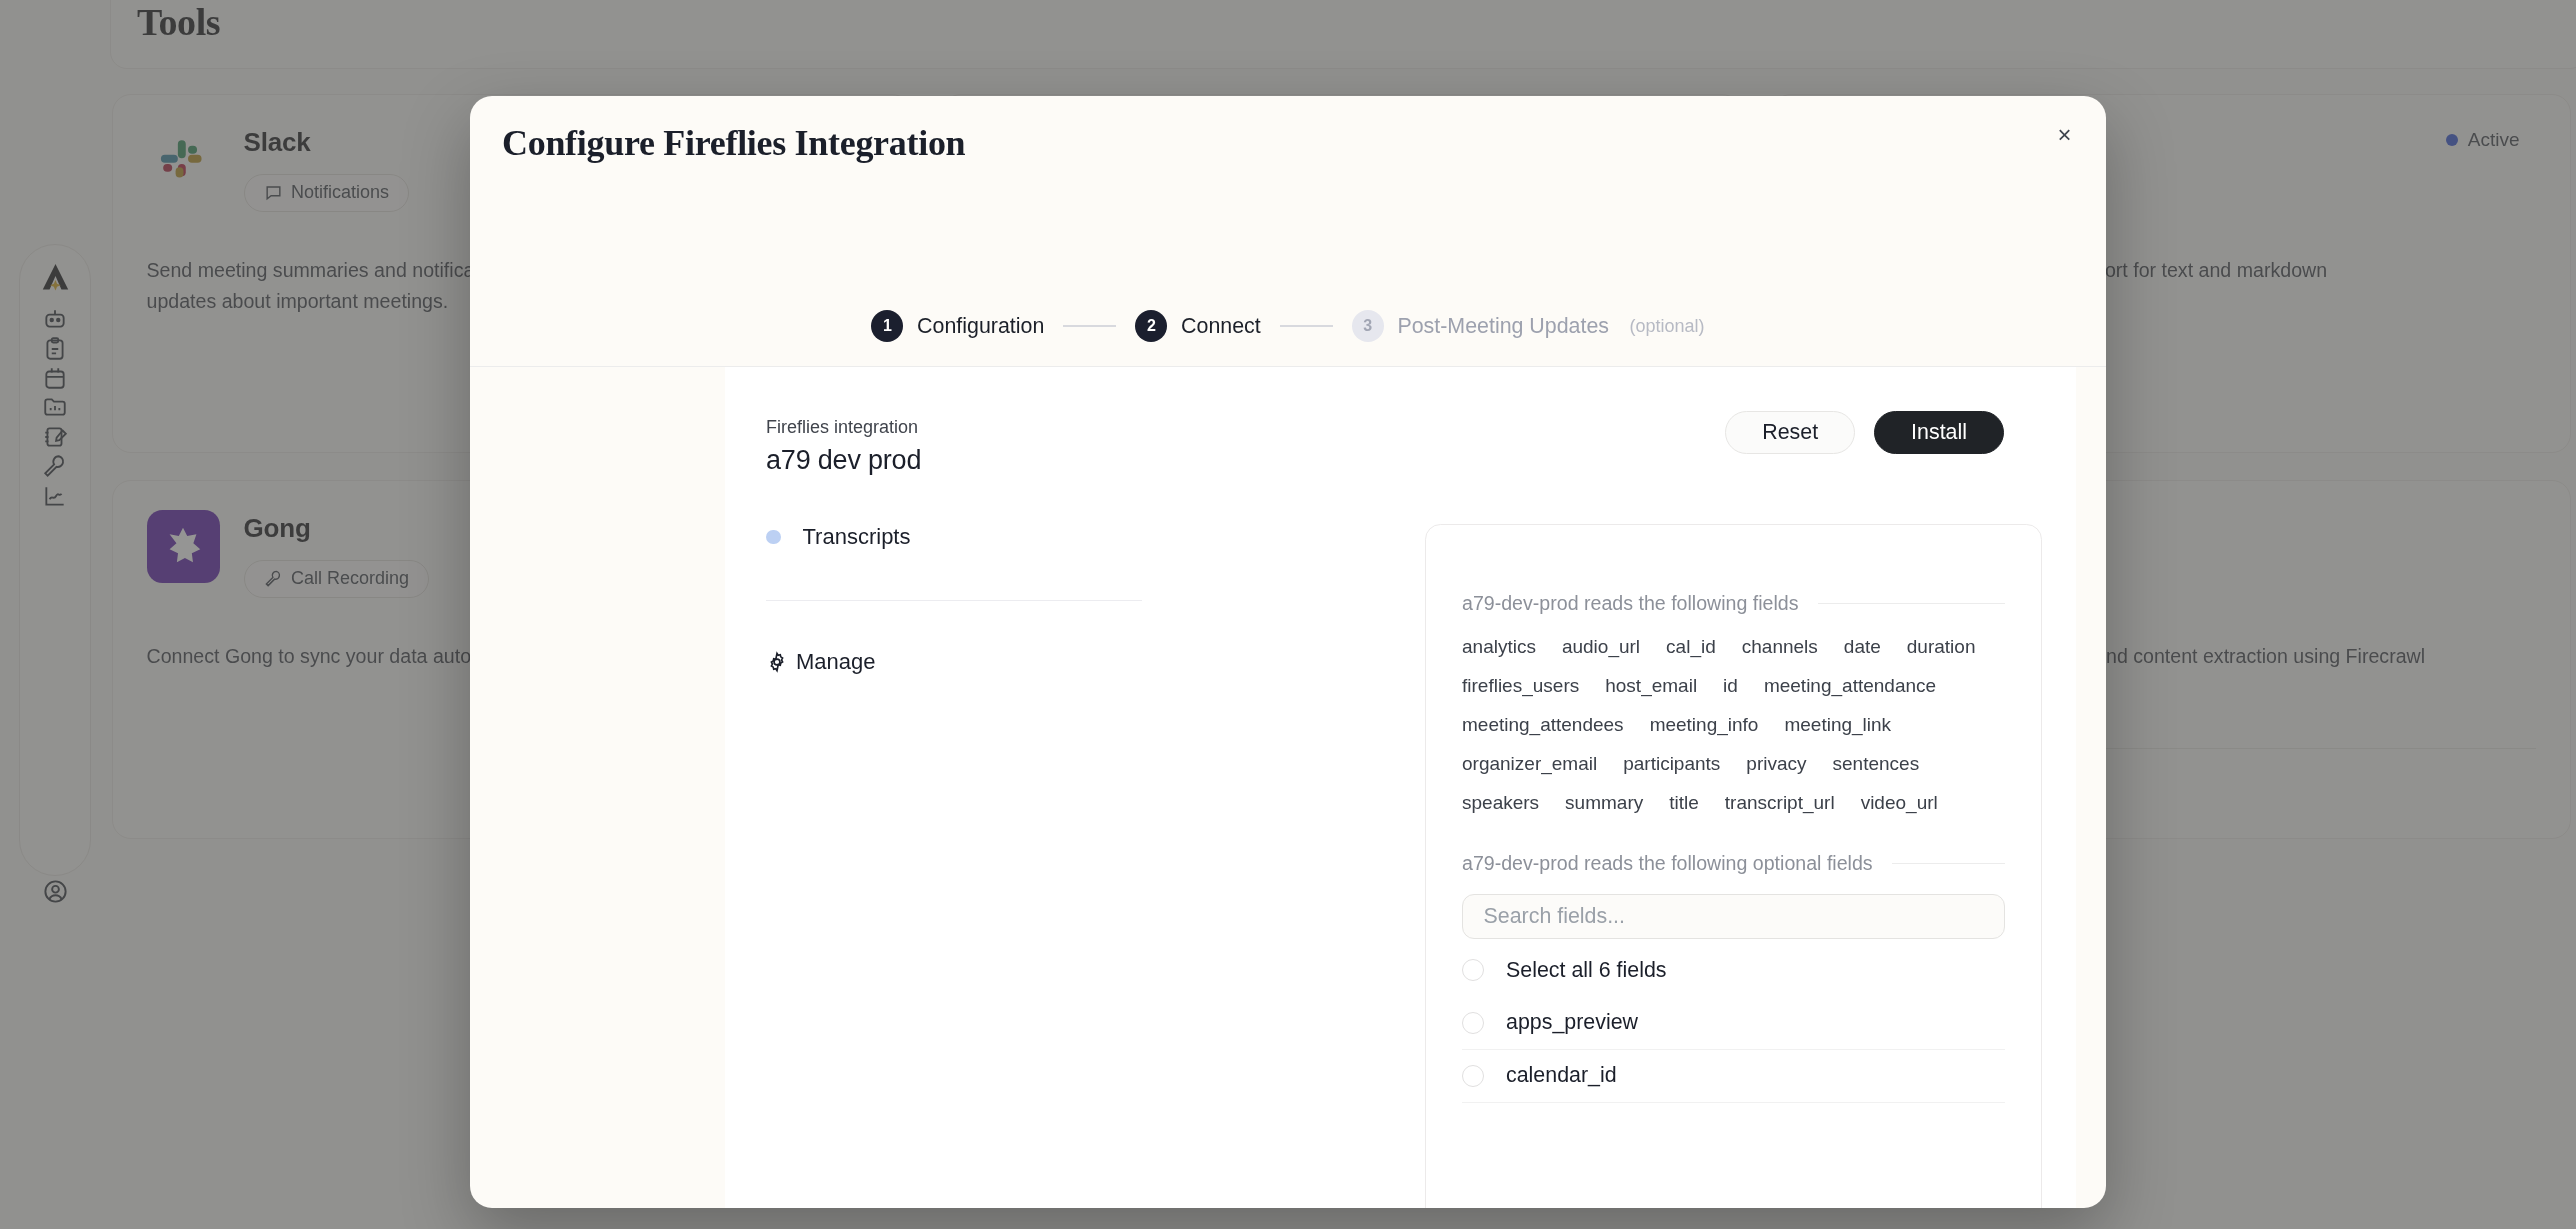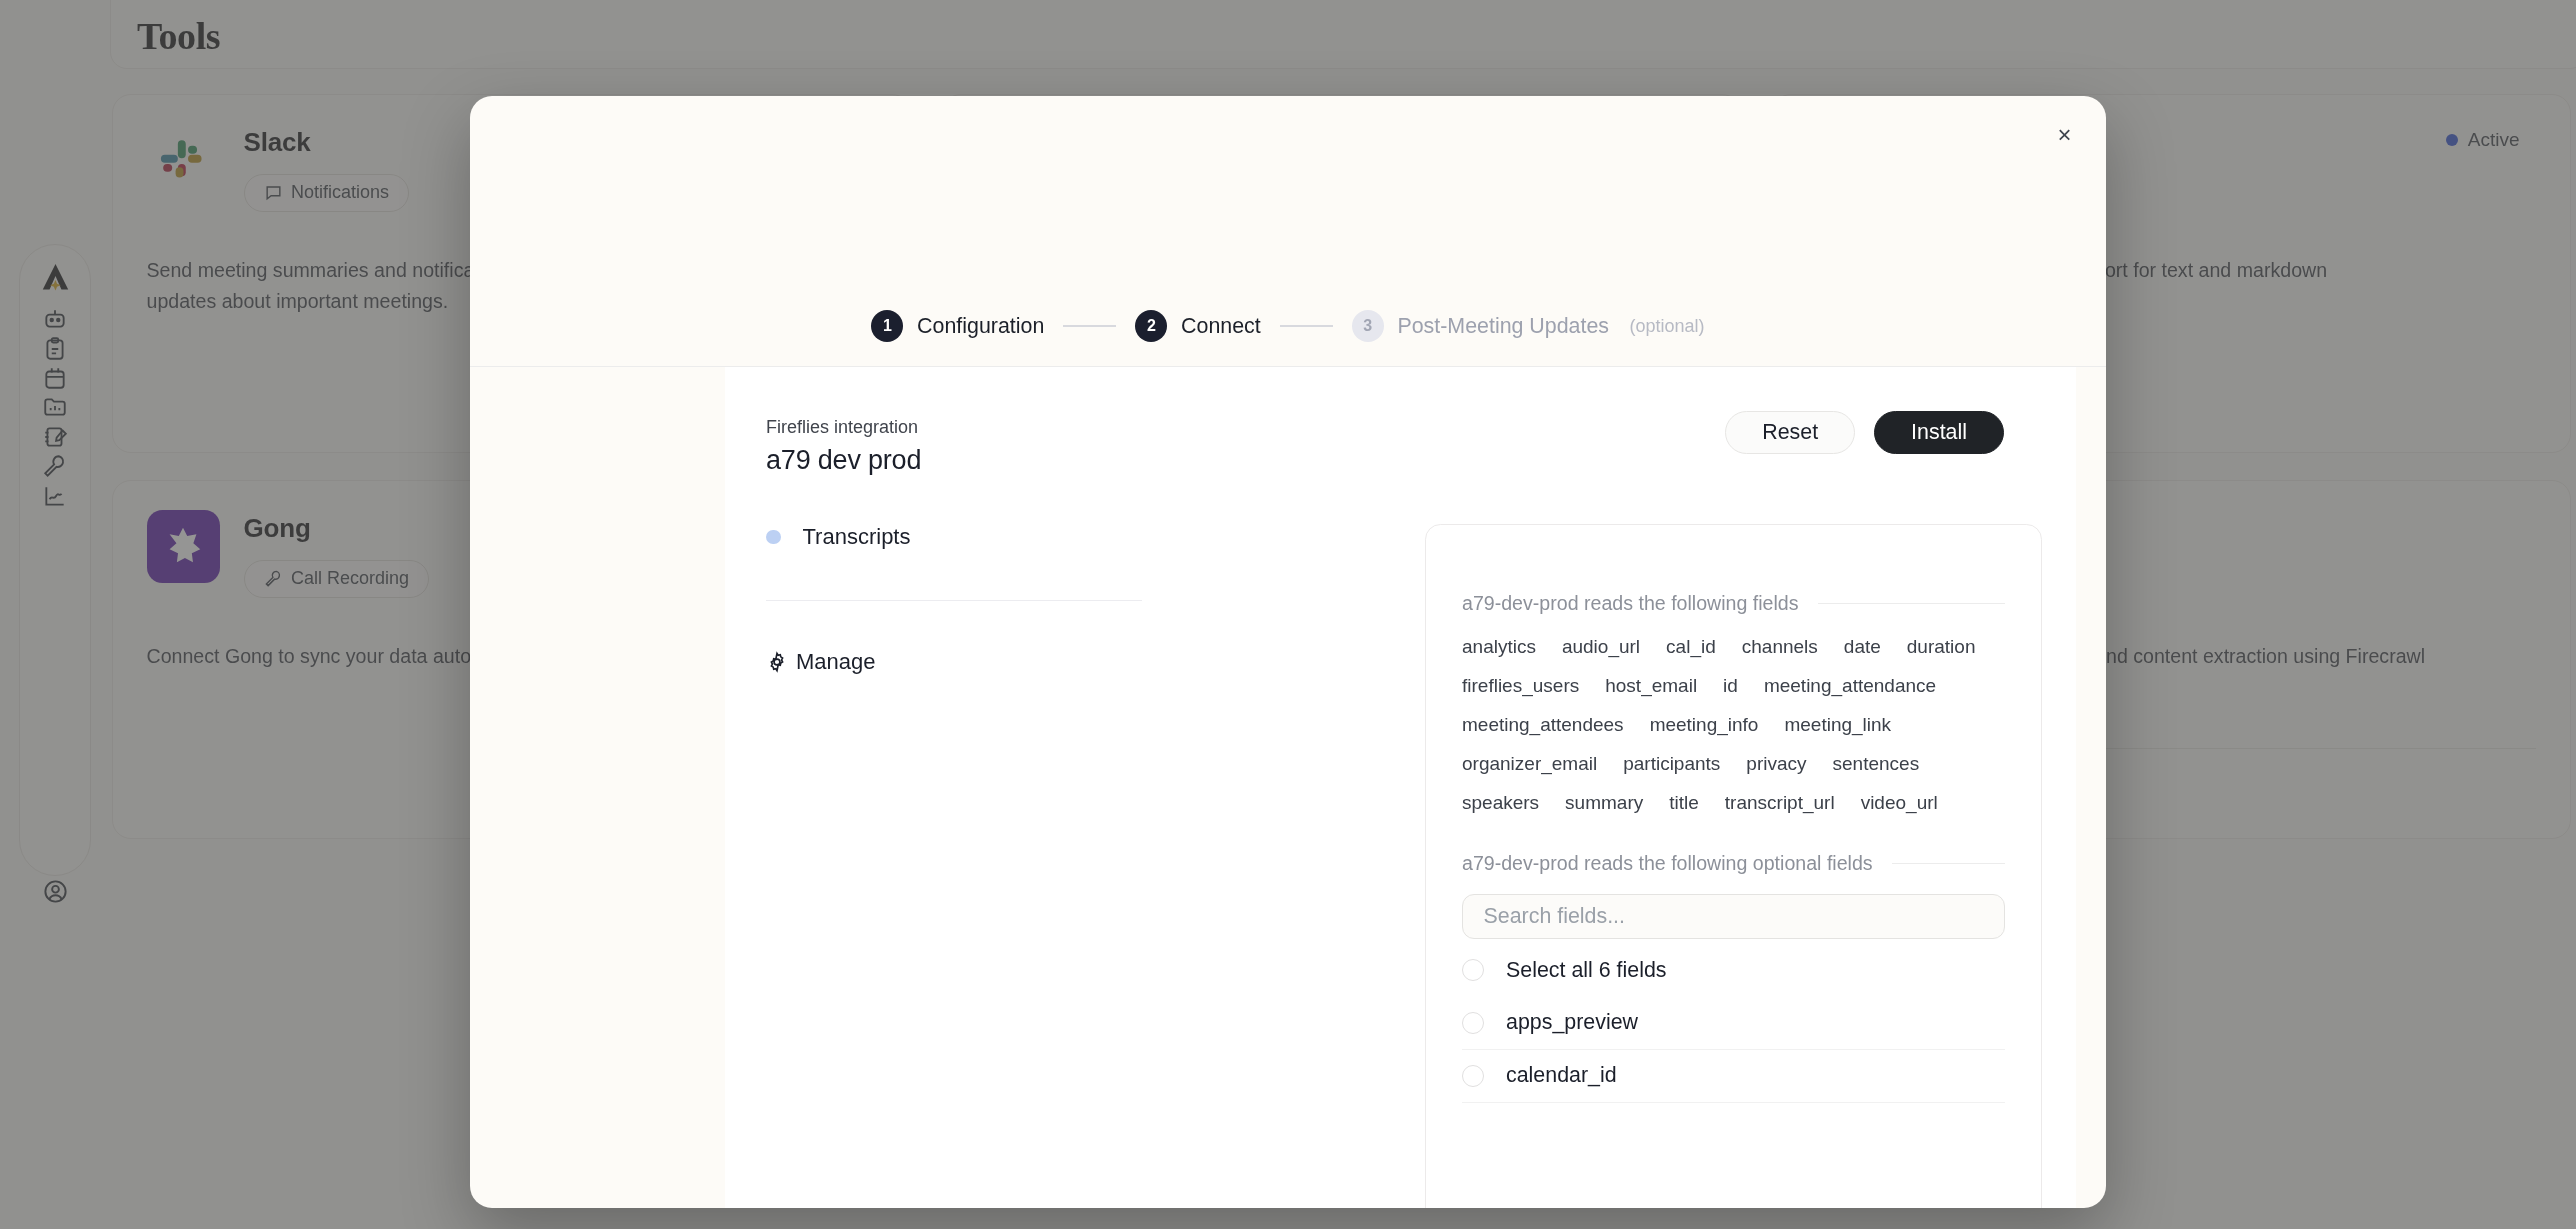--- a/index.html
+++ b/index.html
@@ -43,21 +43,21 @@
   .rail-sep {
     width: 39px; height: 0.9px; background: #e2e0dc; margin: 8.5px 0 12px;
   }
 
   
   .page-main {
     position: absolute;
     left: 120px; top: -34px; right: 0; bottom: 0;
   }
   .page-title {
-    position: absolute; left: 17px; top: 48px;
+    position: absolute; left: 17px; top: 34px;
     font-family: "Liberation Serif", serif;
     font-size: 38px; font-weight: 700; color: #15161a;
     letter-spacing: -0.4px;
   }
   .title-card {
     position: absolute; left: -10.2px; top: -8.5px;
     width: 2477px; height: 111px;
     border: 0.9px solid #e7e5e1; border-radius: 17px;
     background: rgba(255,255,255,0.25);
   }
@@ -515,20 +515,21 @@
       </div>
 
     </div>
   </div>
 </div>
 
 <div id="dim"></div>
 
 <div id="modal">
 
+  <div class="modal-title">Configure Fireflies Integration</div>
   <button class="modal-close">×</button>
 
   <div class="stepper">
     <div class="step">
       <span class="step-num on">1</span>
       <span class="step-label">Configuration</span>
     </div>
     <span class="step-line"></span>
     <div class="step">
       <span class="step-num on">2</span>

